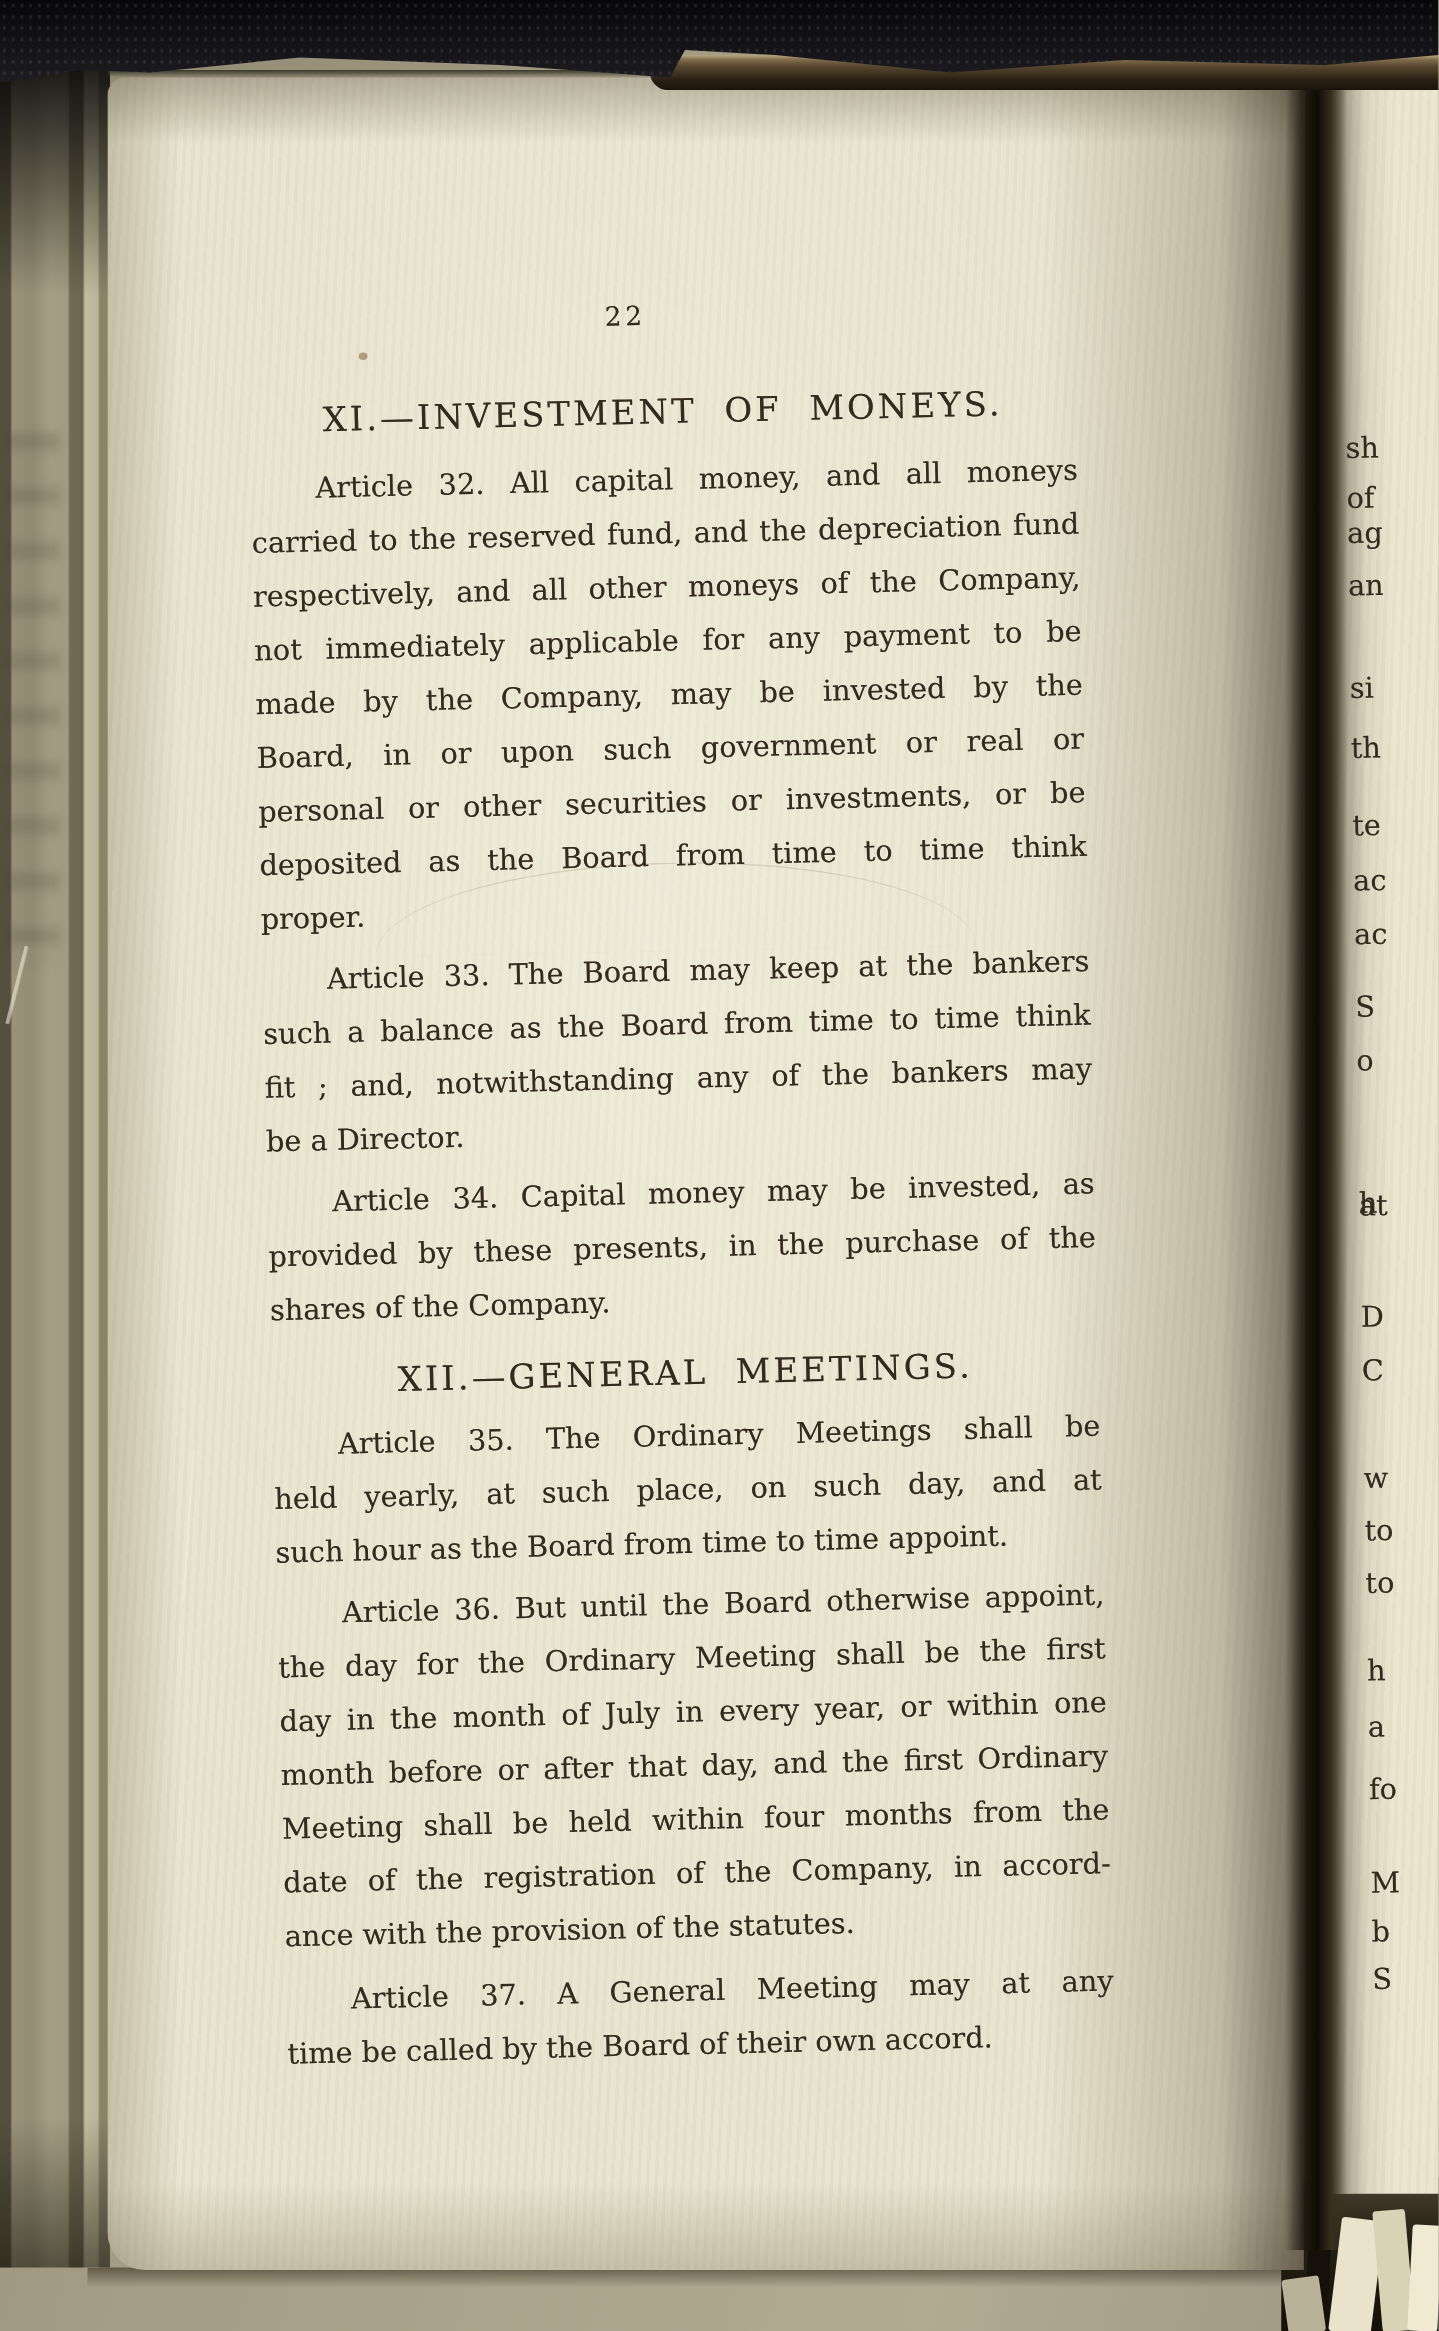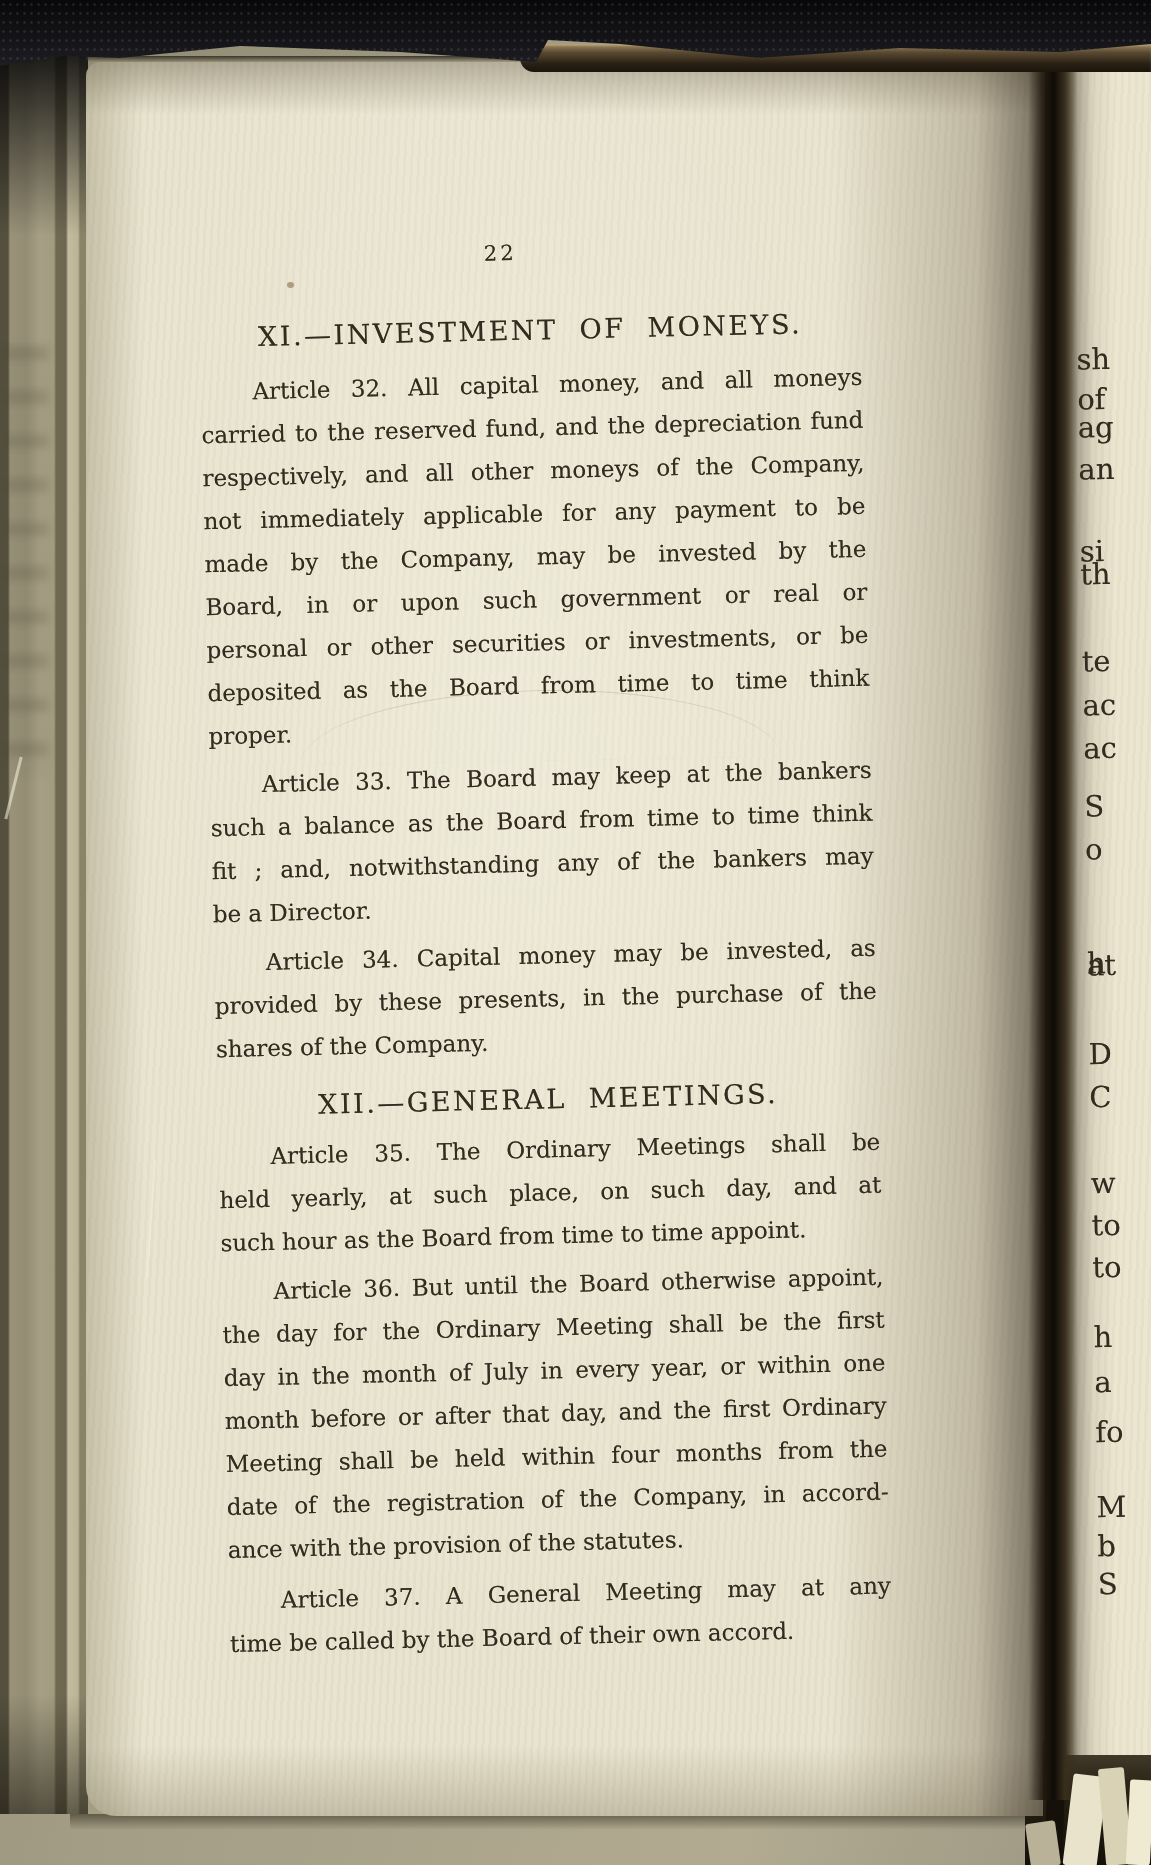--- a/index.html
+++ b/index.html
@@ -91,25 +91,25 @@
     background:linear-gradient(to right,rgba(30,22,12,0),#20180e 34%,#0f0b06 52%,#3a2f1e 74%,rgba(60,48,30,0));
   }
   .right-page{
     position:absolute;left:1066px;top:50px;width:85px;height:1705px;z-index:3;
     background:
       linear-gradient(to right,rgba(40,30,16,.5),rgba(40,30,16,.08) 32%,transparent 58%),
       repeating-linear-gradient(92deg,rgba(120,110,80,.05) 0 3px,transparent 3px 7px),
       #ece6d0;
   }
   .frag-col{position:absolute;left:0;top:0;width:100%;height:100%;transform:rotate(-1deg);}
-  .frag{position:absolute;left:20px;font-size:29px;line-height:30px;color:#332a20;
+  .frag{position:absolute;left:20px;font-size:23px;line-height:30px;color:#332a20;
     text-shadow:0 0 .5px rgba(60,45,30,.5);}
   .frag:nth-of-type(1){top:294px}.frag:nth-of-type(2){top:334px}
   .frag:nth-of-type(3){top:362px}.frag:nth-of-type(4){top:404px}
-  .frag:nth-of-type(5){top:486px}.frag:nth-of-type(6){top:509px}
+  .frag:nth-of-type(5){top:486px}.frag:nth-of-type(6){top:534px}
   .frag:nth-of-type(7){top:596px}.frag:nth-of-type(8){top:640px}
   .frag:nth-of-type(9){top:683px}.frag:nth-of-type(10){top:741px}
   .frag:nth-of-type(11){top:784px}.frag:nth-of-type(12){top:900px}
   .frag:nth-of-type(13){top:898px}.frag:nth-of-type(14){top:989px}
   .frag:nth-of-type(15){top:1032px}.frag:nth-of-type(16){top:1118px}
   .frag:nth-of-type(17){top:1160px}.frag:nth-of-type(18){top:1202px}
   .frag:nth-of-type(19){top:1272px}.frag:nth-of-type(20){top:1317px}
   .frag:nth-of-type(21){top:1367px}.frag:nth-of-type(22){top:1442px}
   .frag:nth-of-type(23){top:1481px}.frag:nth-of-type(24){top:1519px}
   

